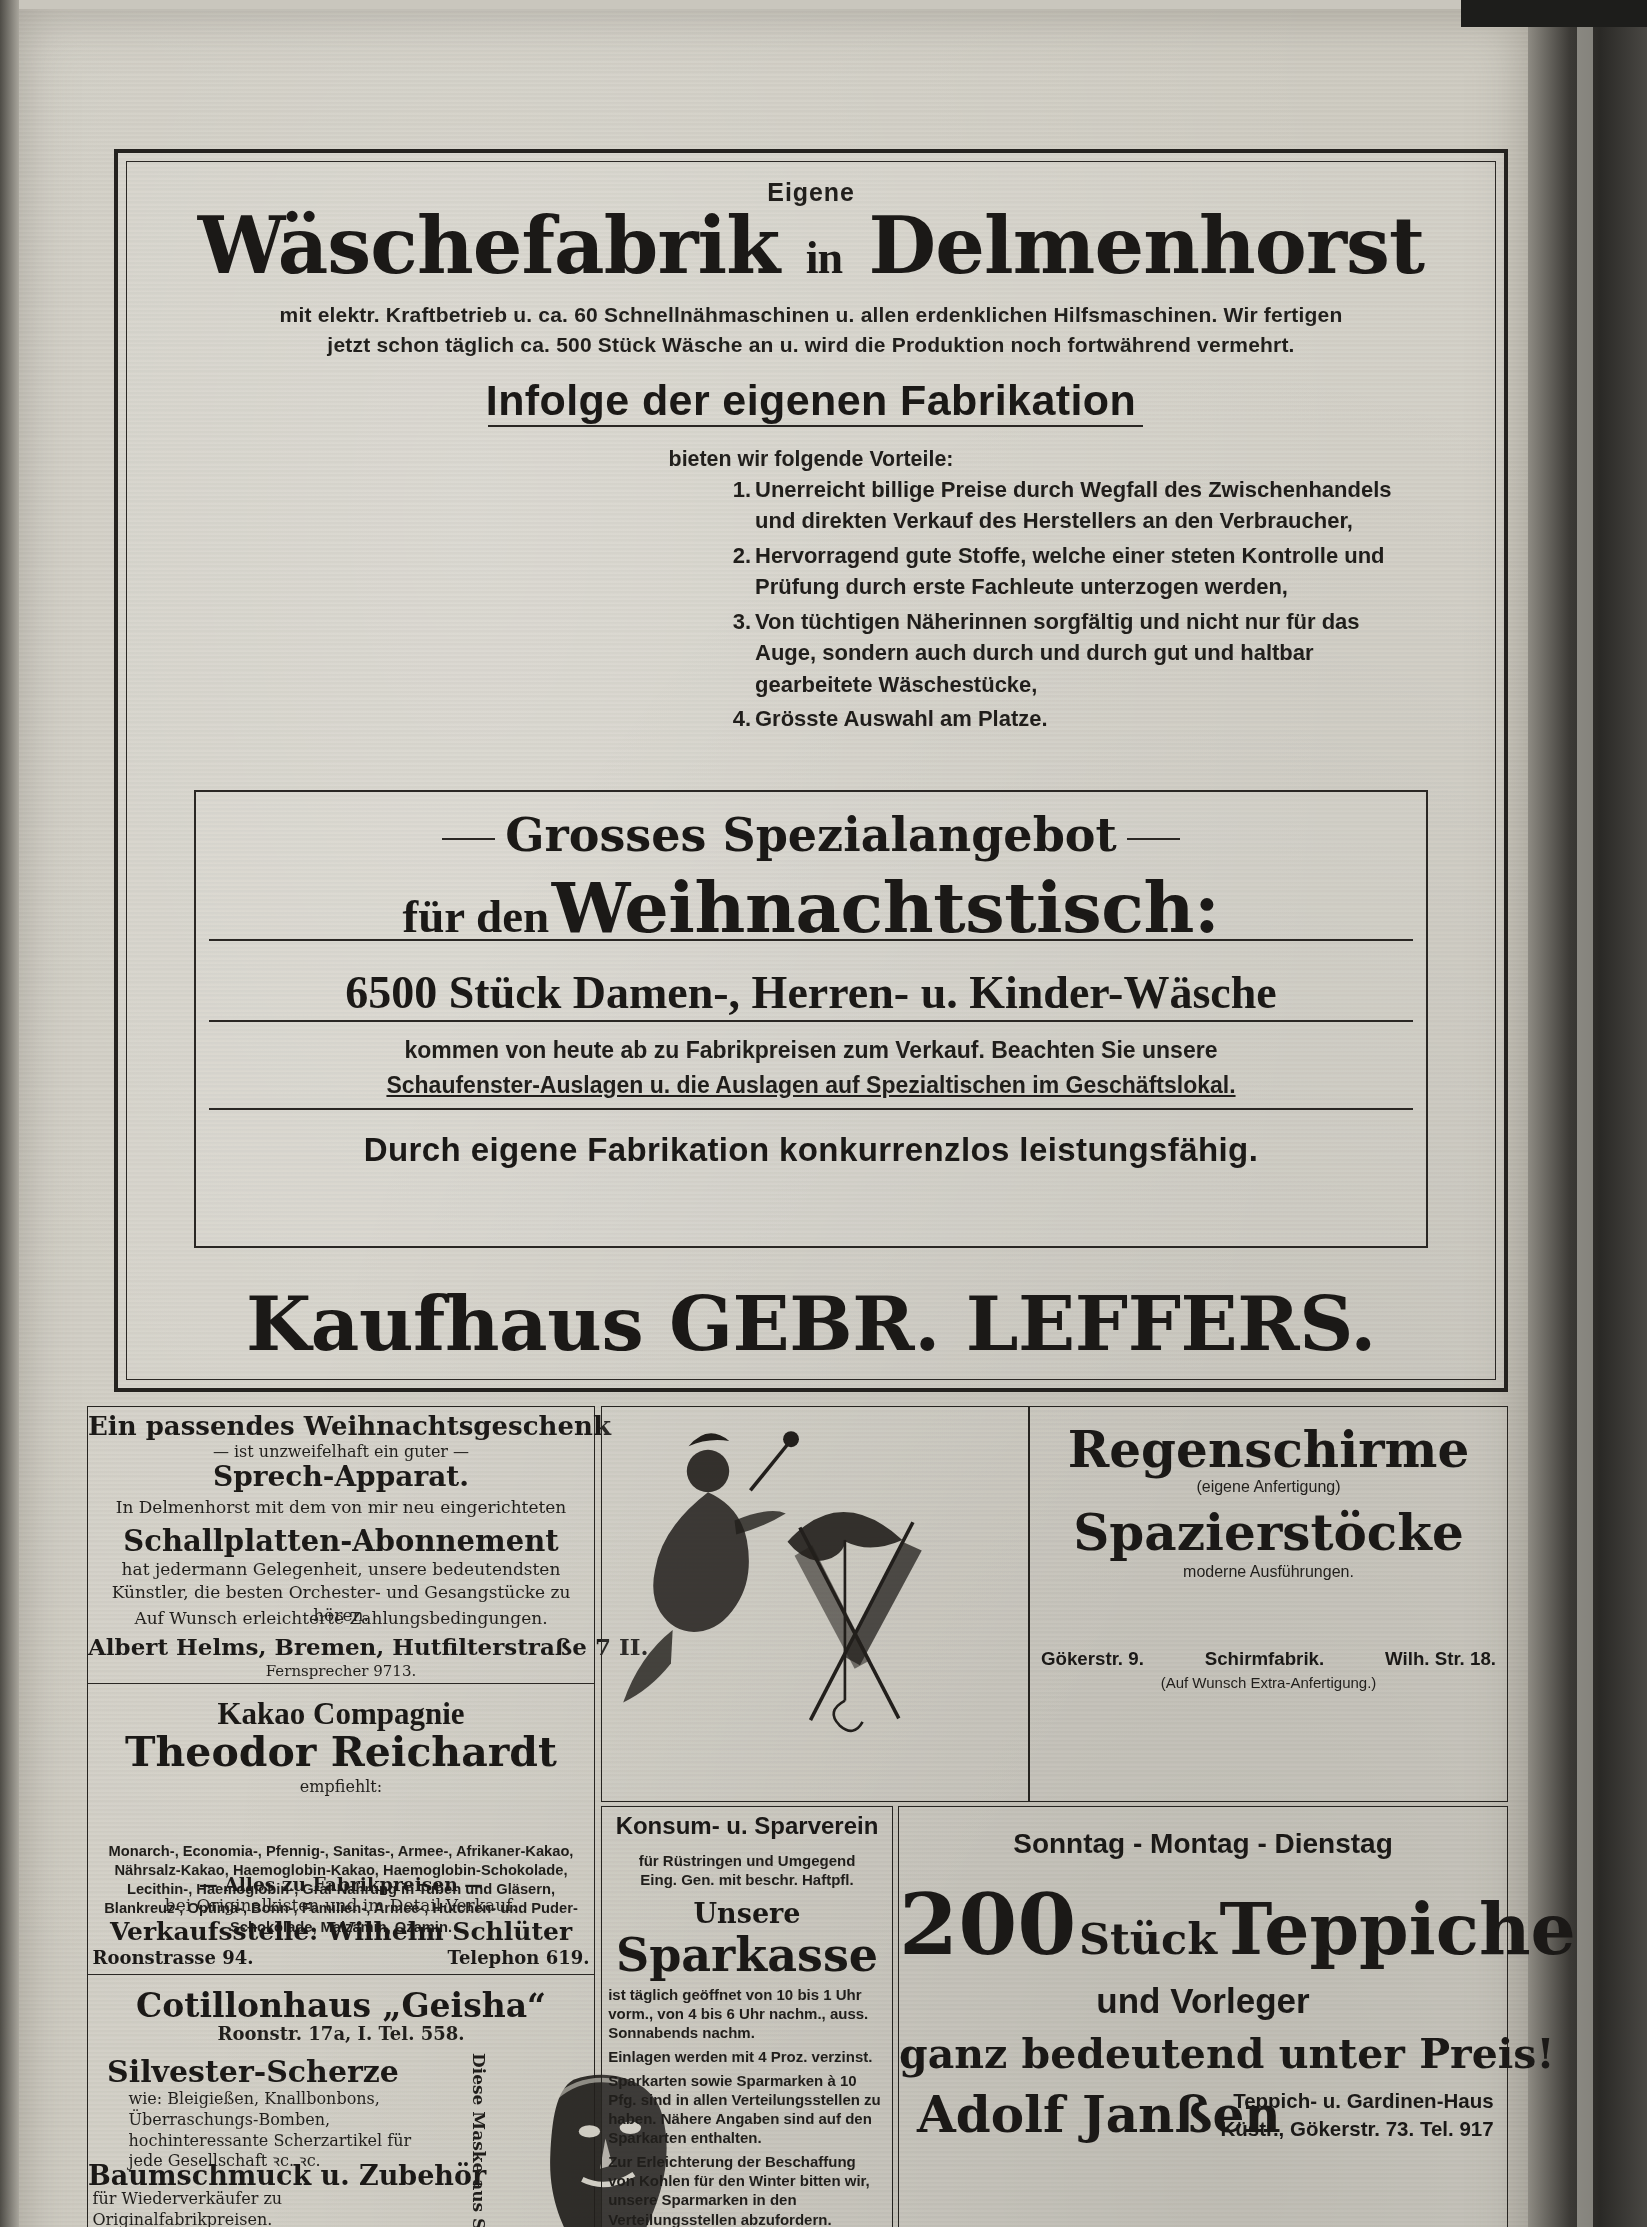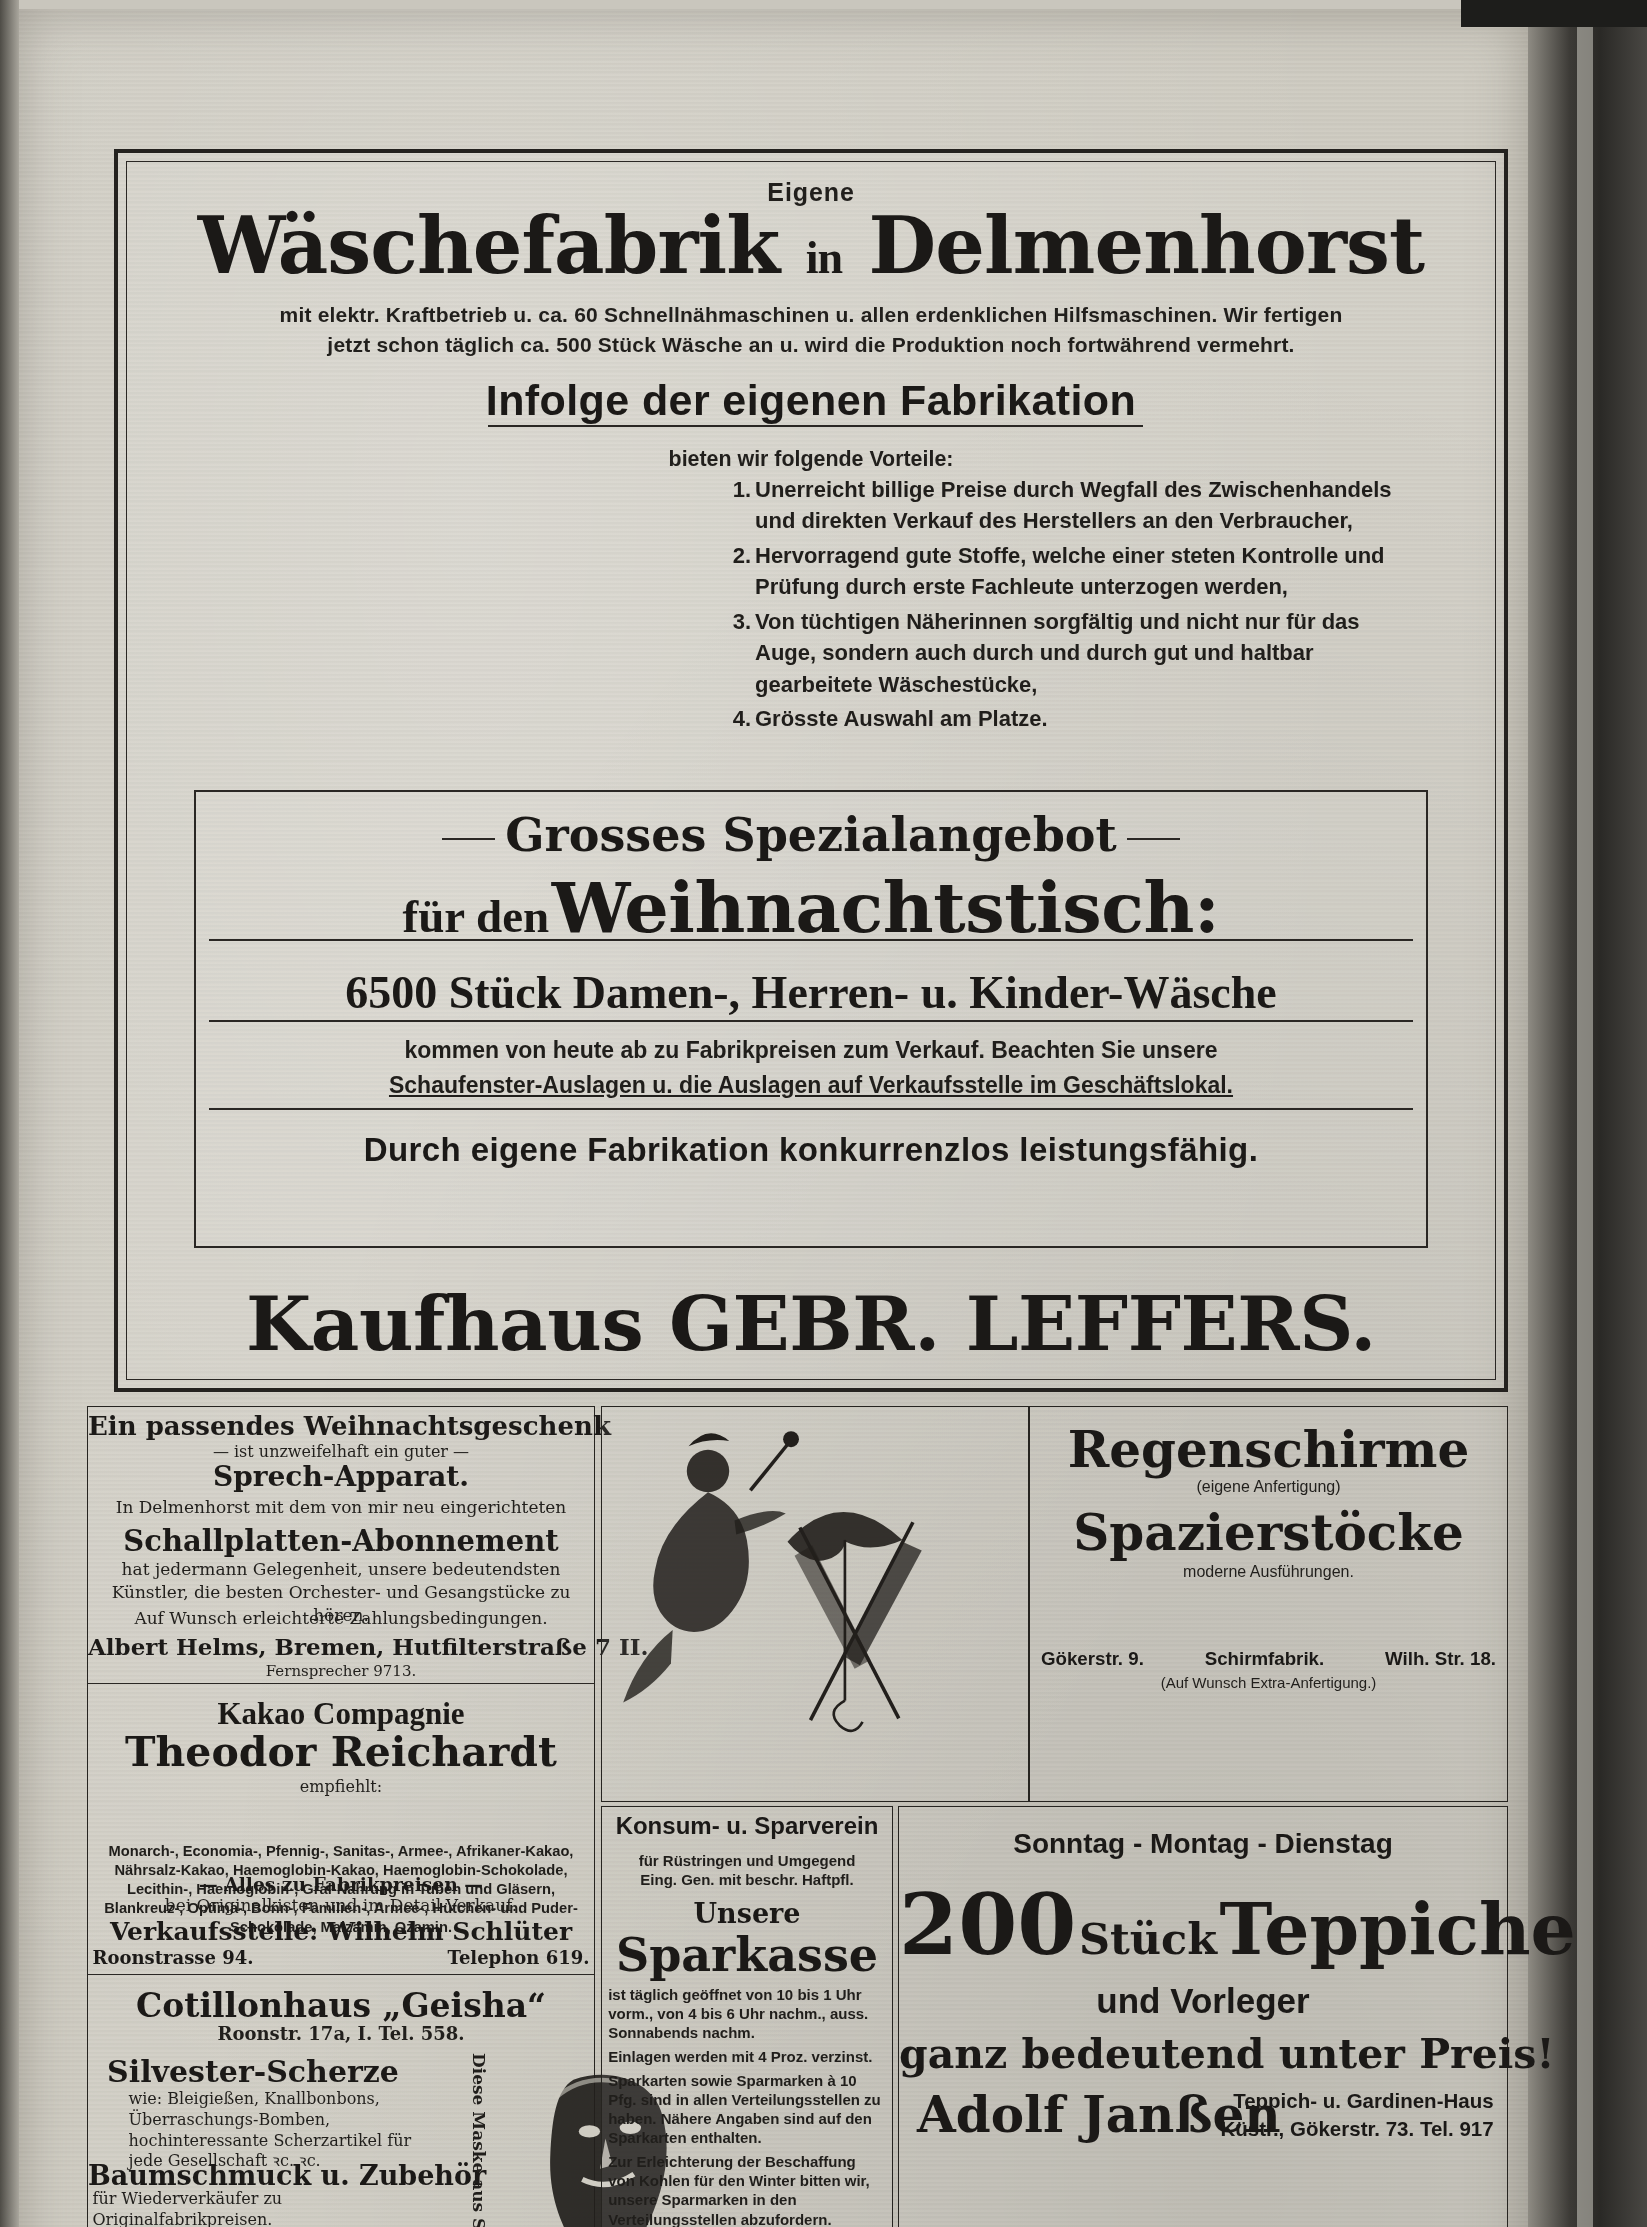--- a/index.html
+++ b/index.html
@@ -201,21 +201,21 @@
         <span class="a">für den</span>
         <span class="b">Weihnachtstisch:</span>
       </div>
 
       <div class="dbl-rule" style="top:147px"></div>
       <div class="stueck">6500 Stück Damen-, Herren- u. Kinder-Wäsche</div>
       <div class="dbl-rule" style="top:228px"></div>
 
       <div class="kommen">
         <div>kommen von heute ab zu Fabrikpreisen zum Verkauf.  Beachten Sie unsere</div>
-        <div style="text-decoration:underline">Schaufenster-Auslagen u. die Auslagen auf Verkaufsstelle im Geschäftslokal.</div>
+        <div style="text-decoration:underline">Schaufenster-Auslagen u. die Auslagen auf Spezialtischen im Geschäftslokal.</div>
       </div>
 
       <div class="dbl-rule" style="top:316px"></div>
       <div class="durch">Durch eigene Fabrikation konkurrenzlos leistungsfähig.</div>
     </div>
 
     <div class="kaufhaus">Kaufhaus GEBR. LEFFERS.</div>
   </div>
 
   <div class="box" id="leftCol">

